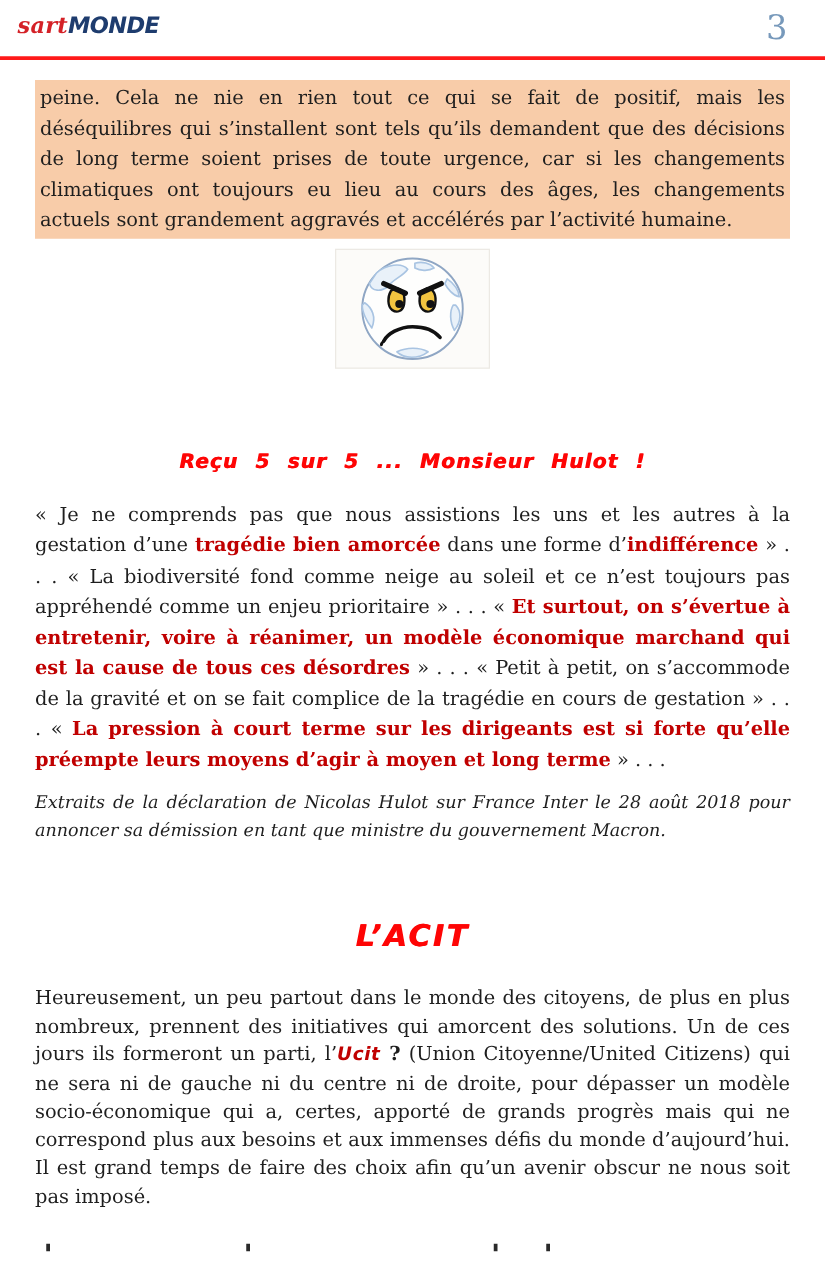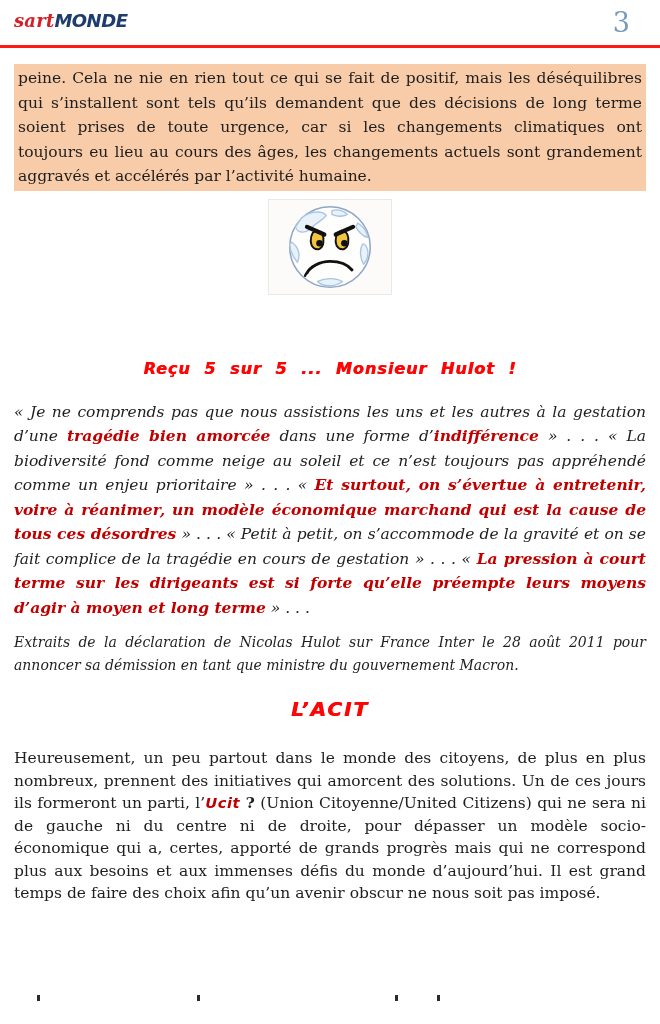--- a/index.html
+++ b/index.html
@@ -24,43 +24,43 @@
     color:var(--ink);
   }
   
   .header{display:flex;justify-content:space-between;align-items:flex-start;padding:9px 14px 0 14px;}
   .logo{font-size:18px;line-height:24px;font-style:italic;font-weight:bold;letter-spacing:0.2px;}
   .logo .part1{color:var(--logo-red);font-family:"DejaVu Serif",serif;}
   .logo .part2{color:var(--logo-blue);font-family:"DejaVu Sans",sans-serif;letter-spacing:-0.5px;}
   .pagenum{color:var(--pagenum-blue);font-size:27px;line-height:27px;font-family:"DejaVu Serif",serif;padding-right:16px;}
   .rule{height:3px;background:var(--rule-red);margin-top:9px;}
   
-  .para{font-size:15.5px;line-height:24.5px;text-align:justify;margin:0 14px;}
+  .para{font-size:15.5px;line-height:24.5px;text-align:justify;margin:0 28px;}
   .peach-block{background:var(--peach);margin-top:16px;padding:2px 4px;}
-  .quote-block{margin-top:17px;font-style:italic;}
+  .quote-block{margin-top:17px;}
   .orange-block{background:var(--orange);margin-top:18px;padding:3px 6px;font-style:italic;line-height:25px;}
   .attribution{margin-top:11px;font-style:italic;font-size:14px;line-height:23px;}
   .final-block{margin-top:26px;line-height:22.5px;}
   
   .em-red{color:var(--quote-red);font-weight:bold;}
   .em-bold{font-weight:bold;}
   .em-italic{}
   .em-comic{
     color:var(--quote-red);font-weight:bold;font-style:italic;
     font-family:"DejaVu Sans",sans-serif;font-size:0.95em;letter-spacing:0.5px;
   }
   
   .section-title{
     text-align:center;color:var(--heading-red);
     font-family:"DejaVu Sans",sans-serif;font-weight:bold;font-style:italic;
     margin:0;
   }
   .title-hulot{margin-top:60px;font-size:16px;line-height:28px;letter-spacing:1px;word-spacing:7px;
     text-shadow:0.6px 0 0 var(--heading-red);}
-  .title-acit{margin-top:20px;font-size:20px;line-height:24px;letter-spacing:2px;
+  .title-acit{margin-top:60px;font-size:24px;line-height:24px;letter-spacing:2px;
     text-shadow:0.6px 0 0 var(--heading-red);}
   
   .globe-wrap{display:flex;justify-content:center;margin-top:8px;}
   .globe-box{width:122px;height:94px;background:#FCFBF9;border:1px solid #ECE9E4;
     display:flex;align-items:center;justify-content:center;}
   
   .clip-mark{position:absolute;top:995px;width:2.5px;height:6px;background:#2A2A2A;}
 </style>
 </head>
 <body>
@@ -101,21 +101,21 @@
         </g>
       </svg>
     </div>
   </div>
 
   <h1 class="section-title title-hulot">Reçu 5 sur 5 ... Monsieur Hulot !</h1>
 
   <p class="para quote-block"><span>« Je ne comprends pas que nous assistions les uns et les autres à la gestation d’une </span><span class="em-red">tragédie bien amorcée</span><span> dans une forme d’</span><span class="em-red">indifférence</span><span> » . . . « La biodiversité fond comme neige au soleil et ce n’est toujours pas appréhendé comme un enjeu prioritaire » . . . « </span><span class="em-red">Et surtout, on s’évertue à entretenir, voire à réanimer, un modèle économique marchand qui est la cause de tous ces désordres</span><span> » . . . « Petit à petit, on s’accommode de la gravité et on se fait complice de la tragédie en cours de gestation » . . . « </span><span class="em-red">La pression à court terme sur les dirigeants est si forte qu’elle préempte leurs moyens d’agir à moyen et long terme</span><span> » . . .</span></p>
 
 
-  <p class="para attribution">Extraits de la déclaration de Nicolas Hulot sur France Inter le 28 août 2011 pour annoncer sa démission en tant que ministre du gouvernement Macron.</p>
+  <p class="para attribution">Extraits de la déclaration de Nicolas Hulot sur France Inter le 28 août 2018 pour annoncer sa démission en tant que ministre du gouvernement Macron.</p>
 
   <h2 class="section-title title-acit">L’ACIT</h2>
 
   <p class="para final-block"><span>Heureusement, un peu partout dans le monde des citoyens, de plus en plus nombreux, prennent des initiatives qui amorcent des solutions. Un de ces jours ils formeront un parti, l’</span><span class="em-comic">Ucit</span><span class="em-bold"> ?</span><span> (</span><span class="em-italic">Union Citoyenne/United Citizens</span><span>) qui ne sera ni de gauche ni du centre ni de droite, pour dépasser un modèle socio-économique qui a, certes, apporté de grands progrès mais qui ne correspond plus aux besoins et aux immenses défis du monde d’aujourd’hui. Il est grand temps de faire des choix afin qu’un avenir obscur ne nous soit pas imposé.</span></p>
 
   <div class="clip-mark" style="left:37px"></div>
   <div class="clip-mark" style="left:197px"></div>
   <div class="clip-mark" style="left:395px"></div>
   <div class="clip-mark" style="left:437px"></div>
 

